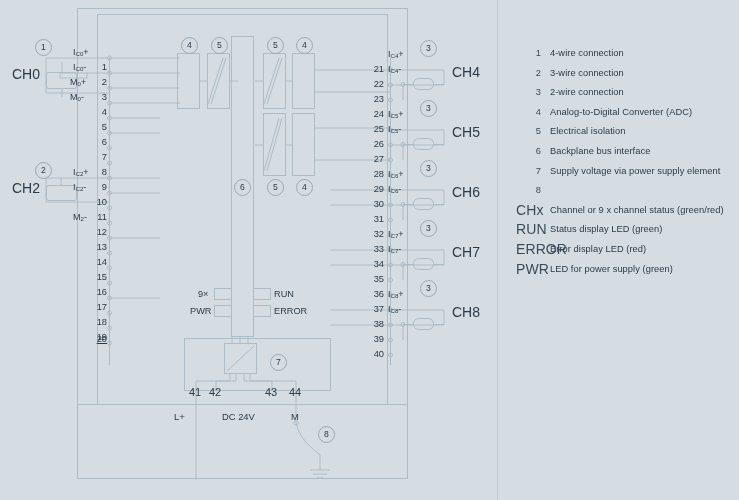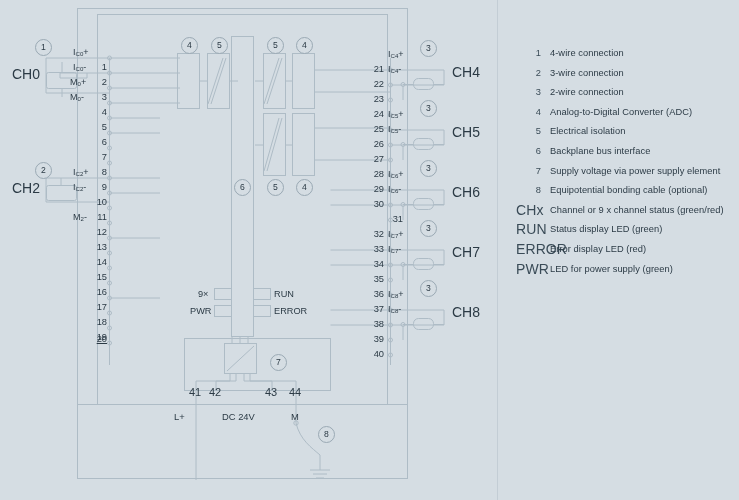--- a/index.html
+++ b/index.html
@@ -367,21 +367,21 @@
   <div class="tnum" style="left:370px;top:64px;">21</div>
   <div class="tnum" style="left:370px;top:79px;">22</div>
   <div class="tnum" style="left:370px;top:94px;">23</div>
   <div class="tnum" style="left:370px;top:109px;">24</div>
   <div class="tnum" style="left:370px;top:124px;">25</div>
   <div class="tnum" style="left:370px;top:139px;">26</div>
   <div class="tnum" style="left:370px;top:154px;">27</div>
   <div class="tnum" style="left:370px;top:169px;">28</div>
   <div class="tnum" style="left:370px;top:184px;">29</div>
   <div class="tnum" style="left:370px;top:199px;">30</div>
-  <div class="tnum" style="left:389px;top:214px;">31</div>
+  <div class="tnum" style="left:370px;top:214px;">31</div>
   <div class="tnum" style="left:370px;top:229px;">32</div>
   <div class="tnum" style="left:370px;top:244px;">33</div>
   <div class="tnum" style="left:370px;top:259px;">34</div>
   <div class="tnum" style="left:370px;top:274px;">35</div>
   <div class="tnum" style="left:370px;top:289px;">36</div>
   <div class="tnum" style="left:370px;top:304px;">37</div>
   <div class="tnum" style="left:370px;top:319px;">38</div>
   <div class="tnum" style="left:370px;top:334px;">39</div>
   <div class="tnum" style="left:370px;top:349px;">40</div>
 
@@ -454,21 +454,20 @@
     <div class="legend-row">
       <div class="legend-key num">6</div>
       <div class="legend-text">Backplane bus interface</div>
     </div>
     <div class="legend-row">
       <div class="legend-key num">7</div>
       <div class="legend-text">Supply voltage via power supply element</div>
     </div>
     <div class="legend-row">
       <div class="legend-key num">8</div>
-      <div class="legend-text">Equipotential bonding cable (optional)</div>
     </div>
     <div class="legend-row">
       <div class="legend-key">CHx</div>
       <div class="legend-text">Channel or 9 x channel status (green/red)</div>
     </div>
     <div class="legend-row">
       <div class="legend-key">RUN</div>
       <div class="legend-text">Status display LED (green)</div>
     </div>
     <div class="legend-row">

